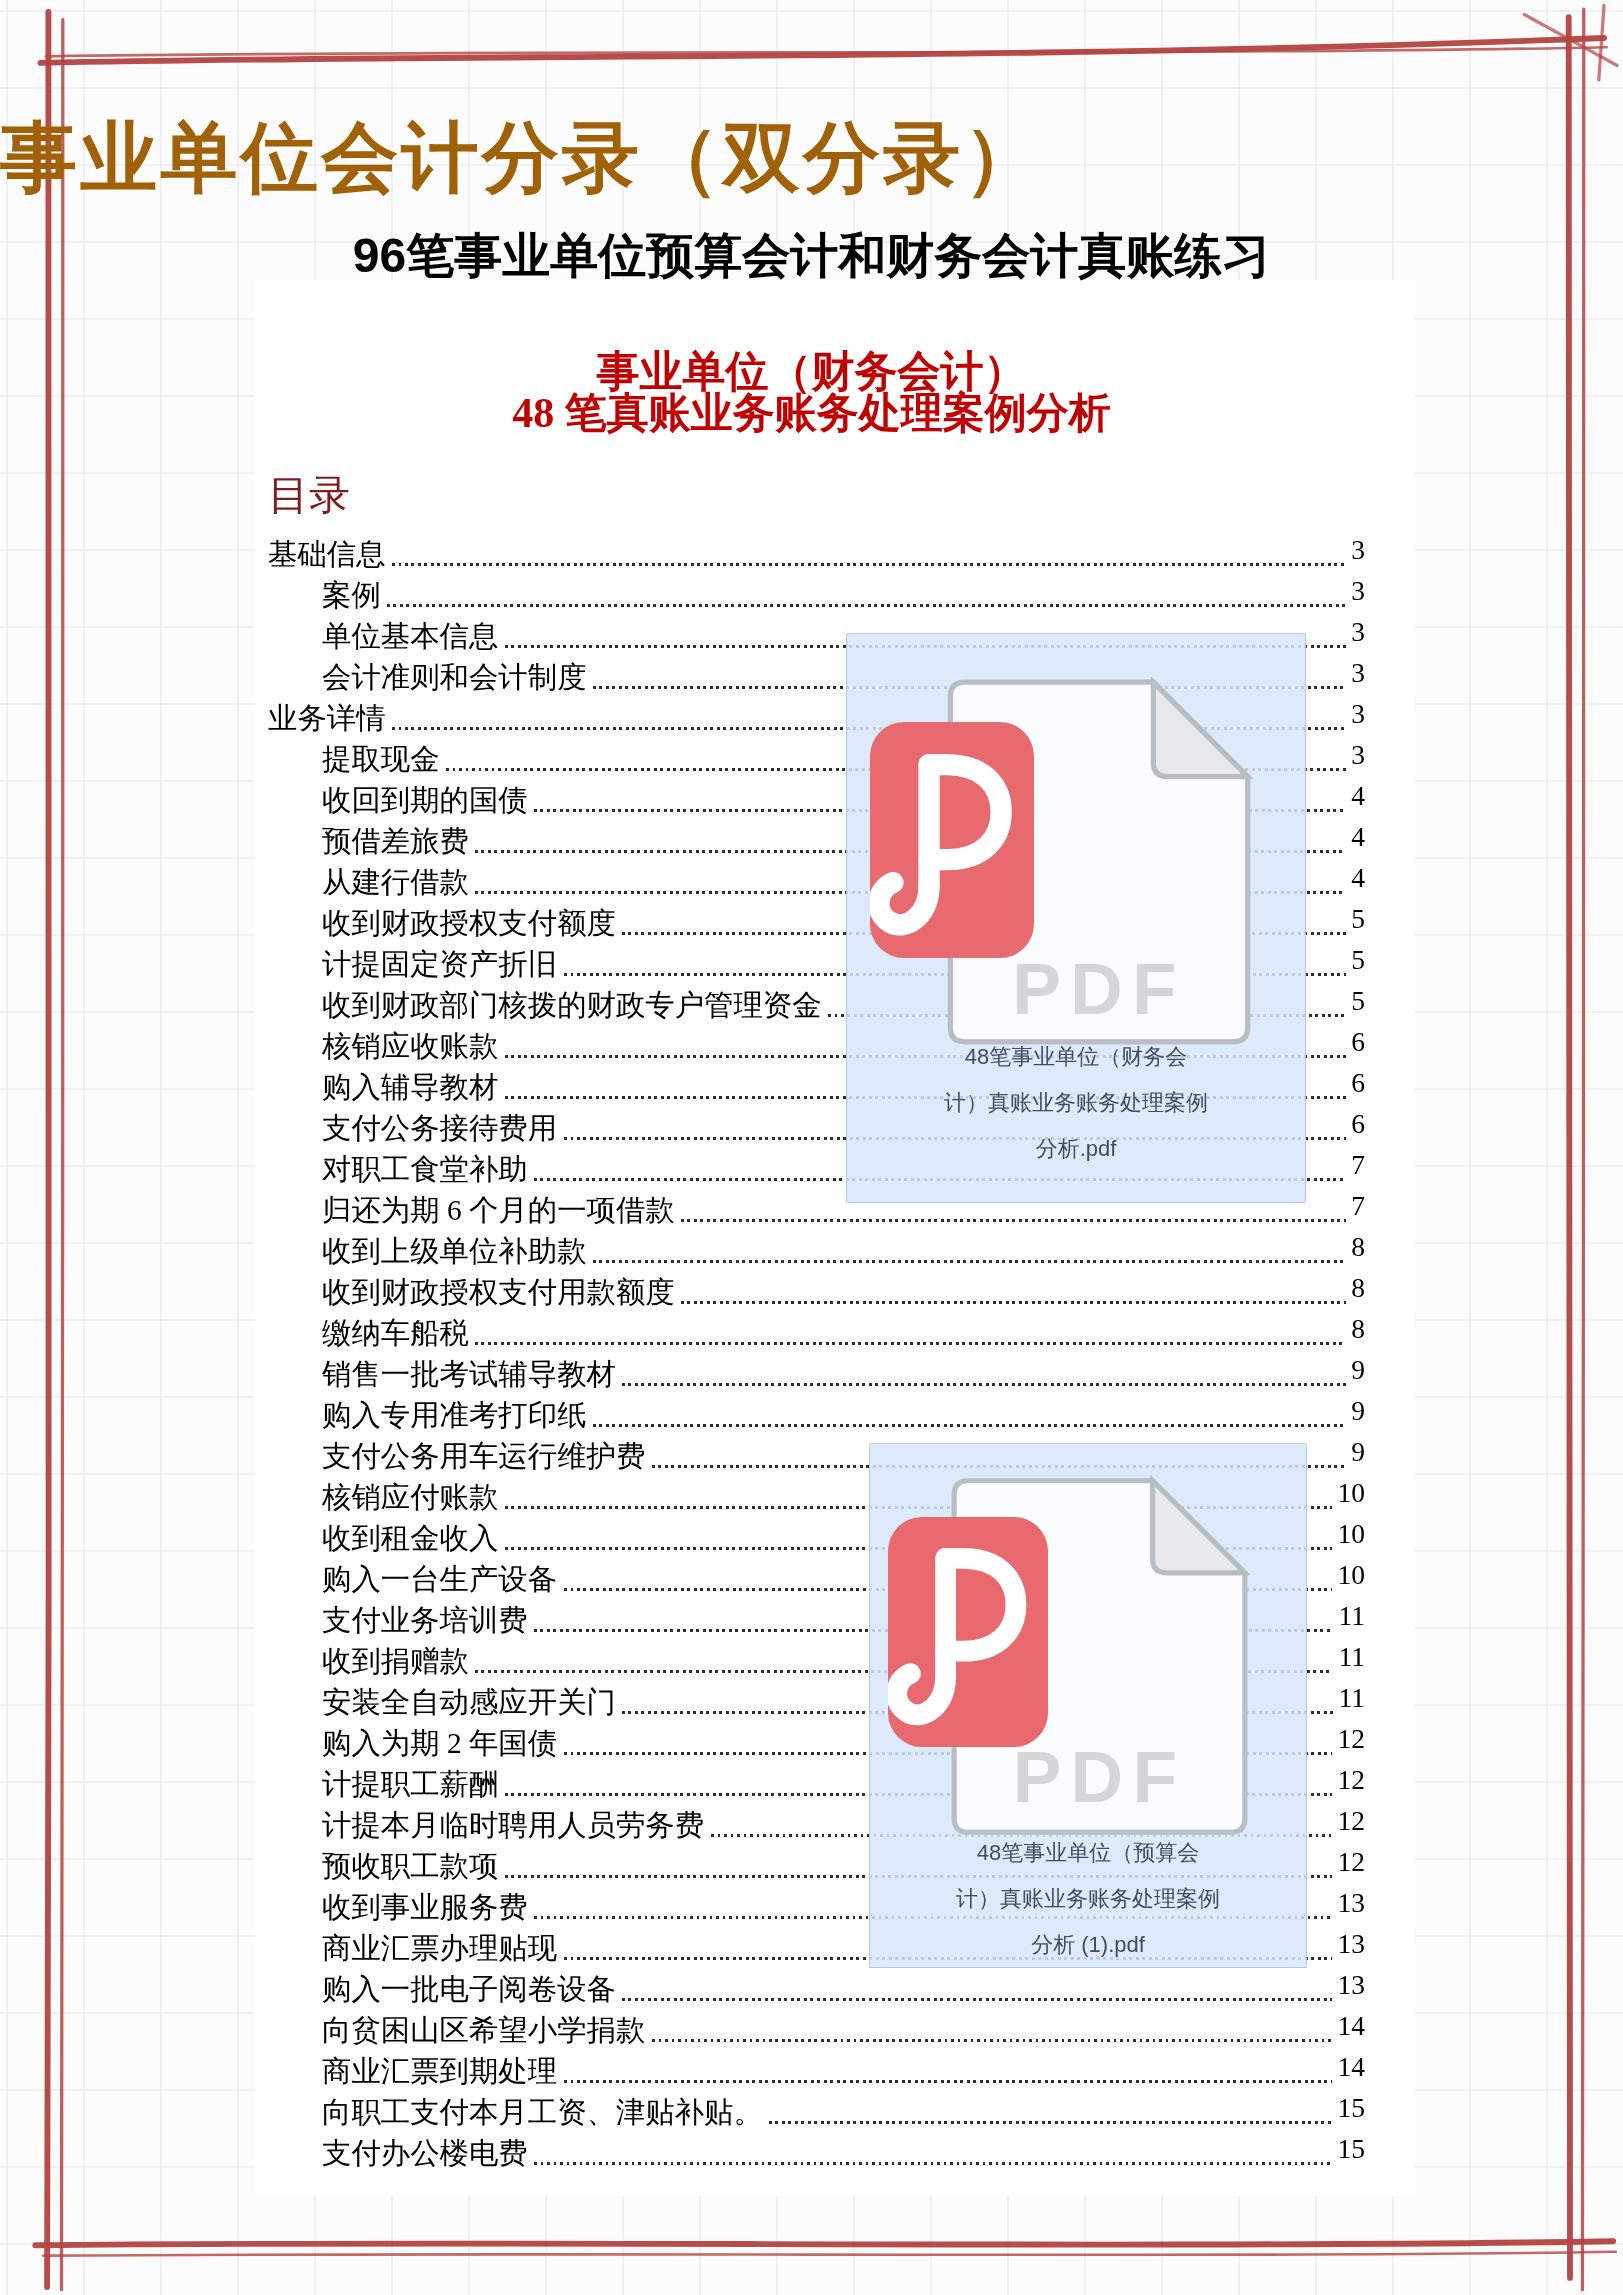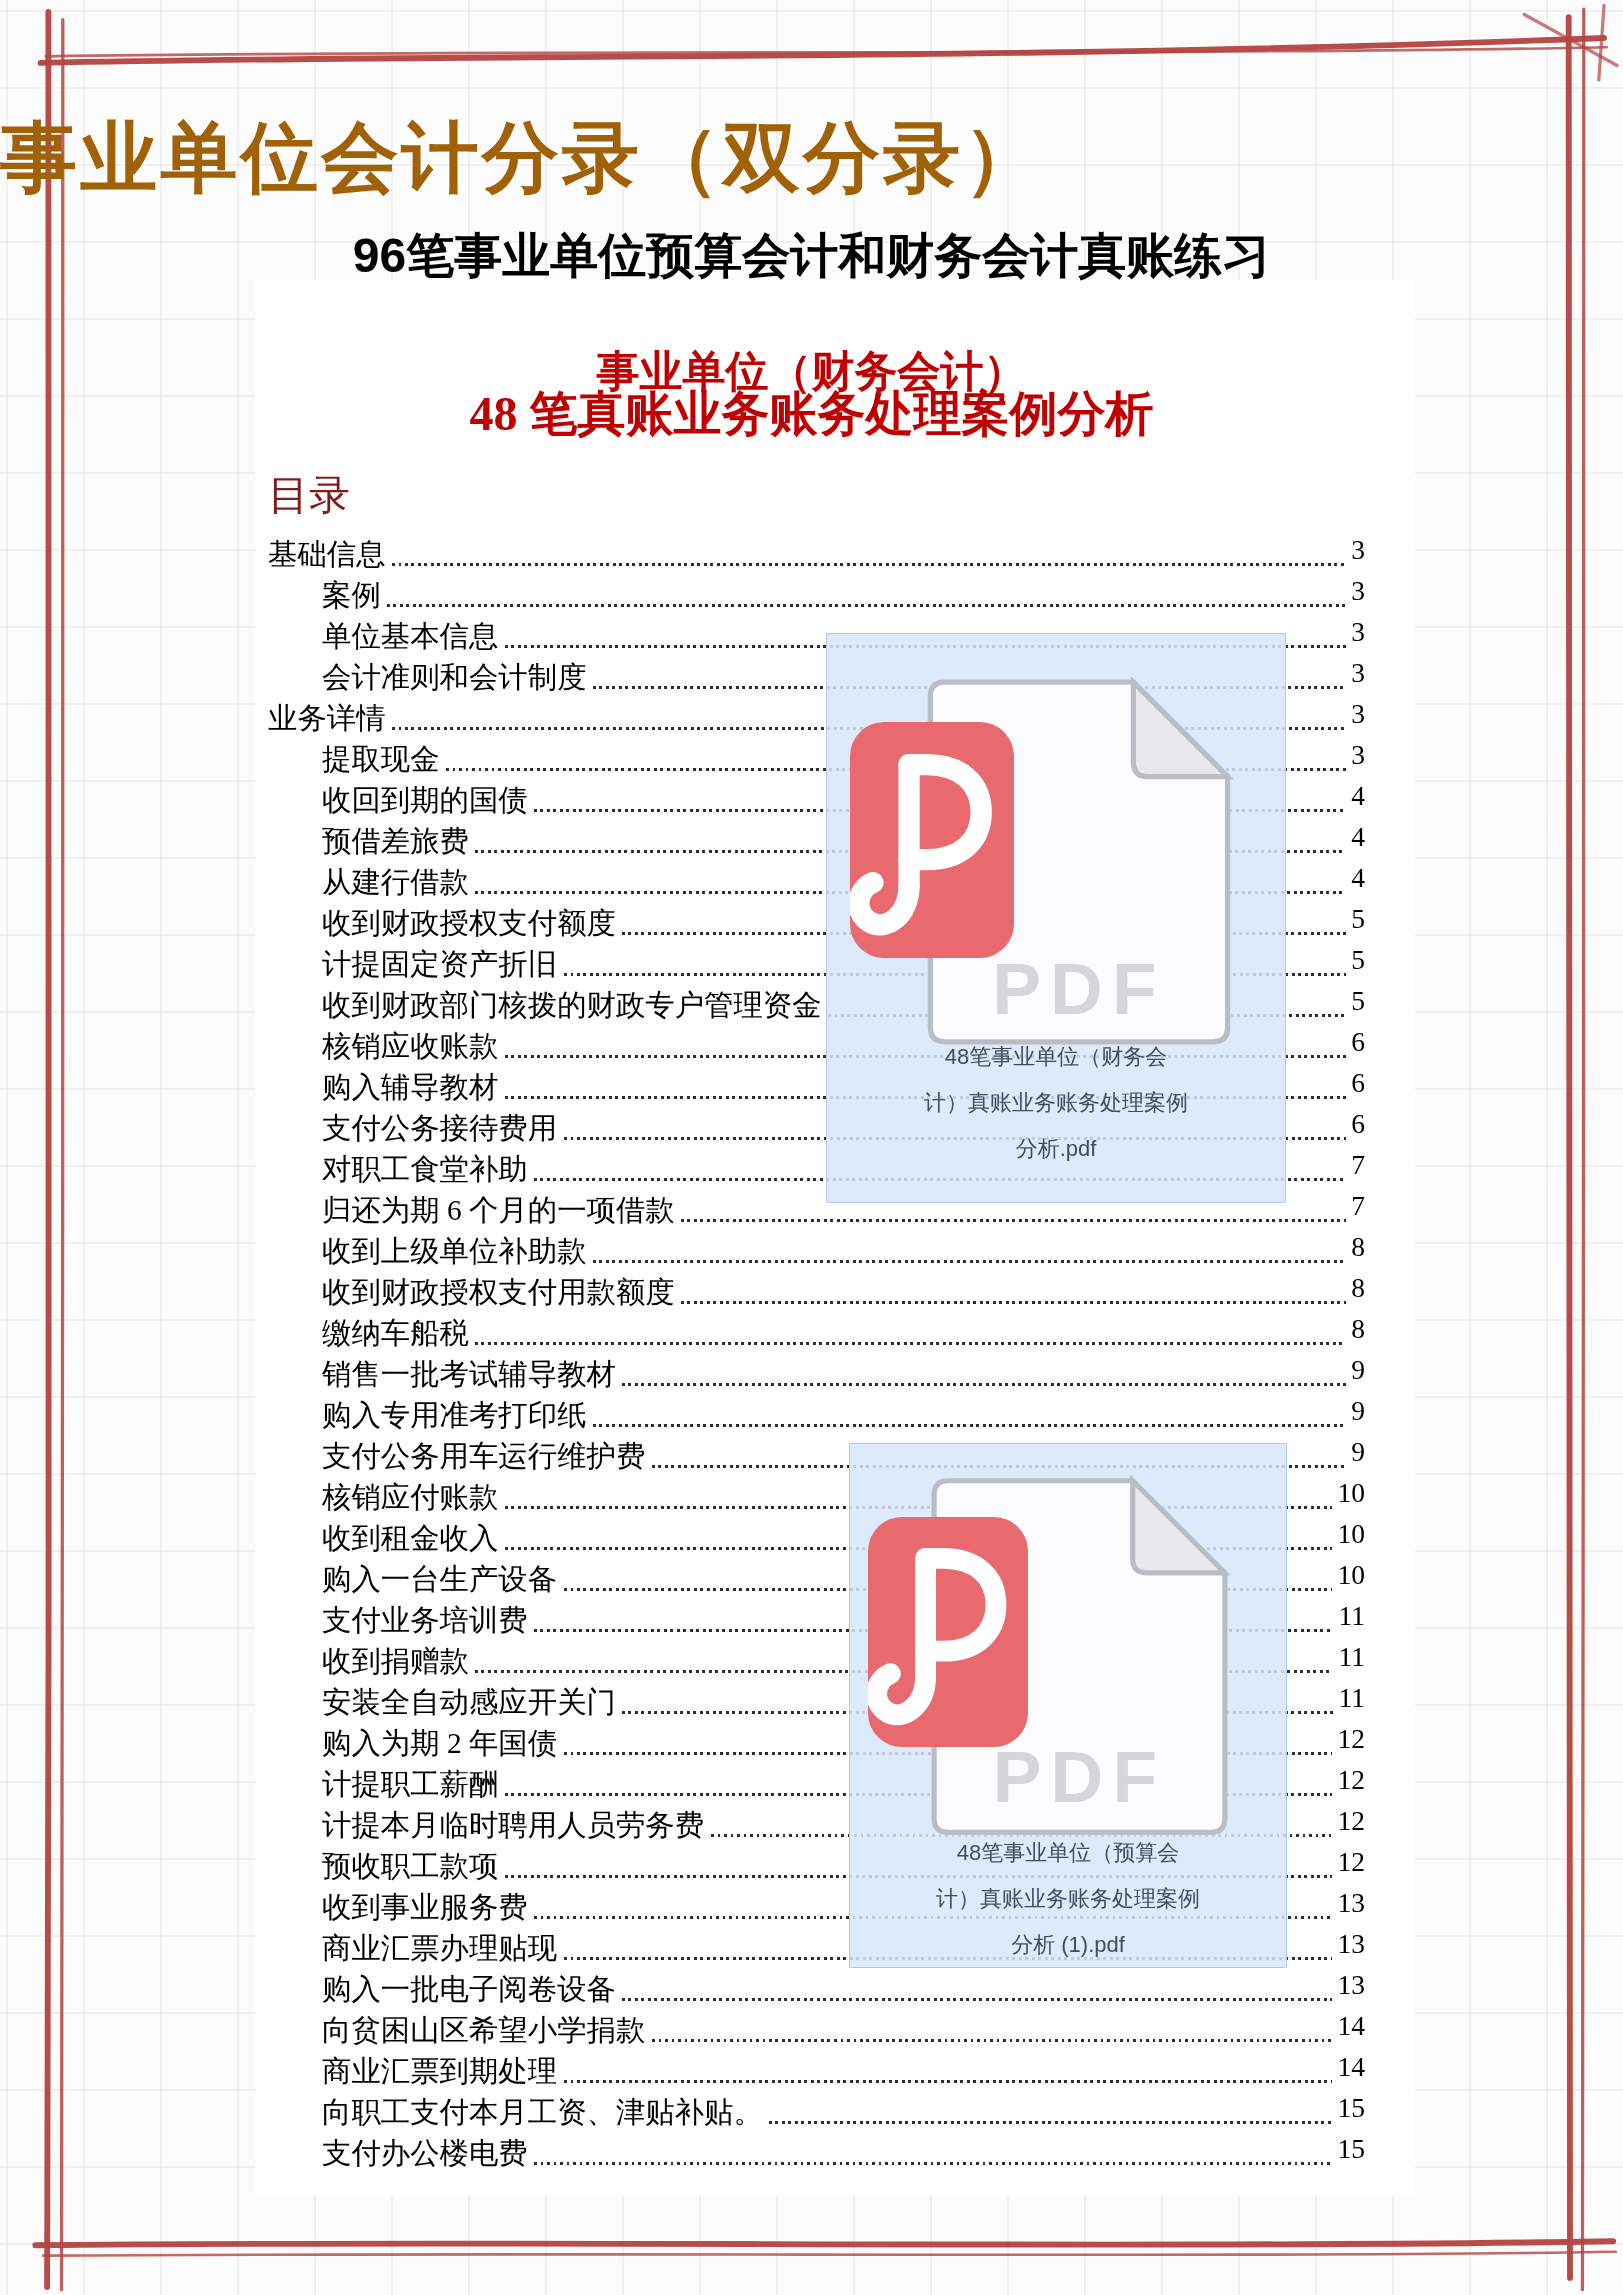--- a/index.html
+++ b/index.html
@@ -23,37 +23,37 @@
   
   .white-panel{position:absolute;left:255px;top:280px;width:1160px;height:1916px;background:#ffffff;}
 
   .doc-title{position:absolute;left:0;top:109px;width:1623px;
     font-size:77px;font-weight:900;color:#a16207;letter-spacing:3.3px;line-height:96px;}
   .doc-subtitle{position:absolute;left:0;top:224px;width:1623px;text-align:center;
     font-size:48px;font-weight:700;color:#000;line-height:63px;}
   .red-h1{position:absolute;left:0;top:305px;width:1623px;text-align:center;
     font-family:"Liberation Serif",serif;font-size:43px;font-weight:700;color:#c00000;line-height:55px;margin-top:39px;}
   .red-h2{position:absolute;left:0;top:386px;width:1623px;text-align:center;
-    font-family:"Liberation Serif",serif;font-size:48px;font-weight:700;color:#c00000;line-height:55px;}
+    font-family:"Liberation Serif",serif;font-size:42px;font-weight:700;color:#c00000;line-height:55px;}
   .toc-title{position:absolute;left:268px;top:469px;
     font-family:"Liberation Serif",serif;font-size:41px;color:#7f1d1d;line-height:52px;text-align:right;}
 
   
   .toc{position:absolute;left:268px;top:534px;width:1097px;}
   .toc-row{display:flex;align-items:flex-start;height:41px;cursor:pointer;}
   .toc-label{font-family:"Liberation Serif",serif;font-size:29.4px;color:#000;
     line-height:41px;white-space:nowrap;}
   .toc-row.lvl2 .toc-label{padding-left:54px;}
   .leader{flex:1;align-self:flex-end;height:2.6px;margin:0 5.2px 9.2px 6.5px;
     background-image:repeating-linear-gradient(to right,#2e2e2e 0 2.6px,transparent 2.6px 6.5px);}
   .toc-page{font-family:"Liberation Serif",serif;font-size:27.5px;color:#000;white-space:nowrap;}
 
   
   .attachment{position:absolute;background:rgba(215,230,250,0.86);
-    border:1.3px solid #aec9ec;border-radius:1.3px;cursor:pointer;}
+    border:1.3px solid #aec9ec;border-radius:1.3px;cursor:pointer;margin-left:20px;}
   .att1{left:826px;top:633px;width:458px;height:568px;}
   .att2{left:849px;top:1443px;width:436px;height:523px;}
   .page-svg{position:absolute;}
   .att1 .page-svg{left:98px;top:43px;width:308px;height:370px;}
   .att2 .page-svg{left:79px;top:30px;width:301px;height:365px;}
   .pg{fill:#fbfcfe;stroke:#b9bdc4;stroke-width:8;}
   .fold{fill:#e7e9ec;stroke:#b9bdc4;stroke-width:8;}
   .pdf-watermark{position:absolute;text-align:center;
     font-size:73px;font-weight:700;color:#d5d6d9;letter-spacing:9.2px;line-height:73px;}
   .att1 .pdf-watermark{left:98px;top:318px;width:308px;}

